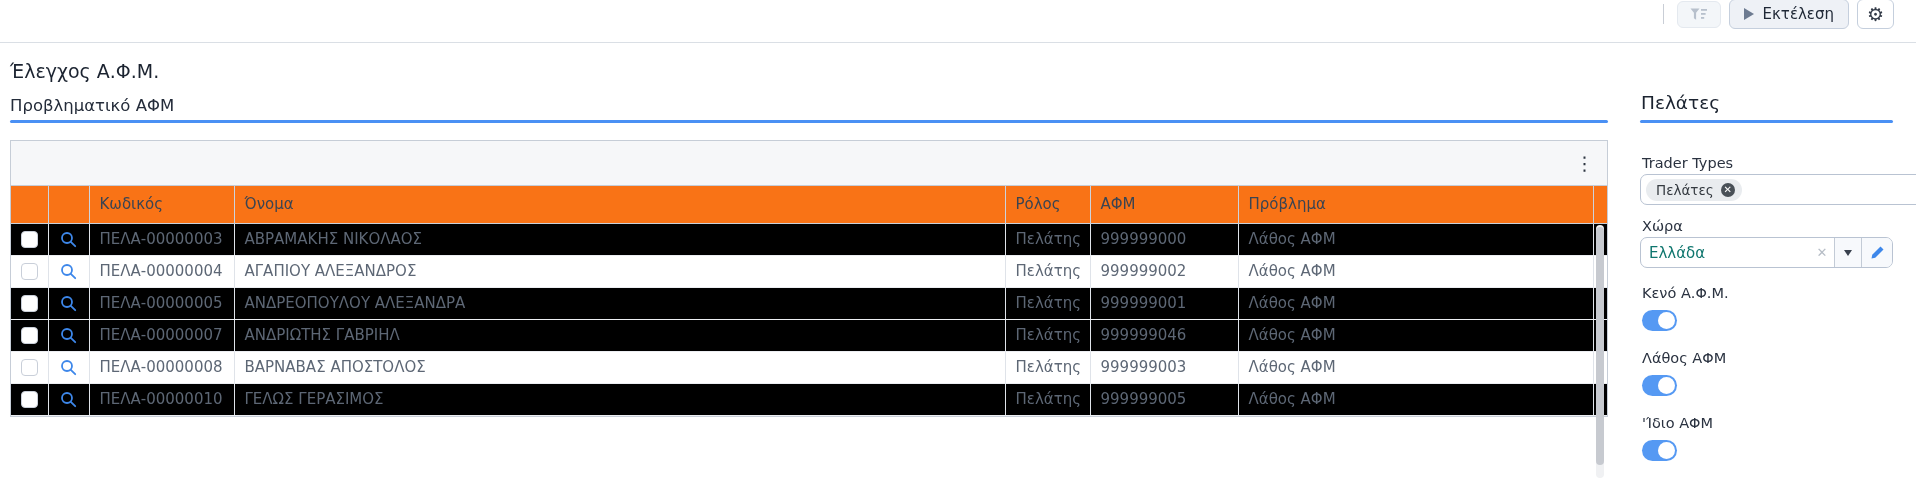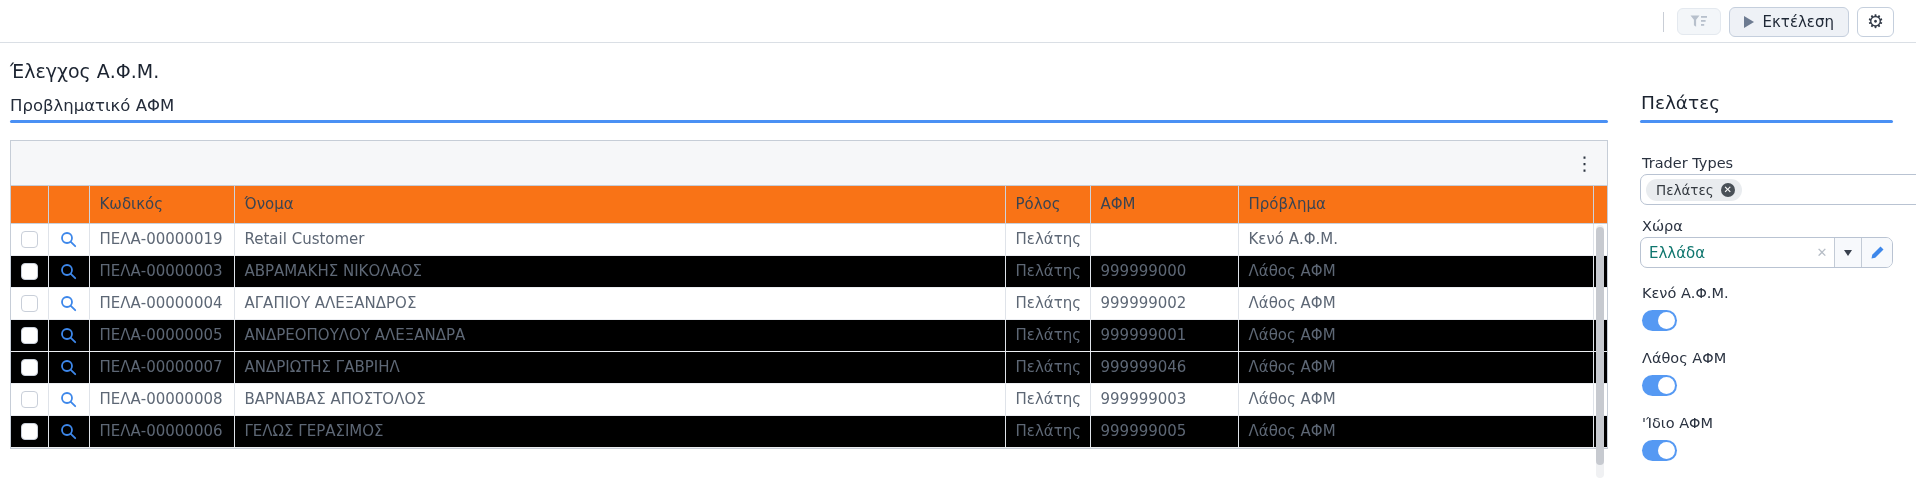--- a/index.html
+++ b/index.html
@@ -3,21 +3,21 @@
 <meta charset="utf-8">
 <style>
   * { margin:0; padding:0; box-sizing:border-box; }
   html,body { width:1916px; height:480px; overflow:hidden; background:#fff;
               font-family:"DejaVu Sans","Liberation Sans",sans-serif; }
   .stage { position:absolute; top:0; left:0; width:1916px; height:480px; }
 
   
   .topbar { position:absolute; top:0; left:0; width:1916px; height:43px;
             background:#fff; border-bottom:1px solid #dadfe5; }
-  .topbar-actions { position:absolute; right:22px; top:0; height:43px;
+  .topbar-actions { position:absolute; right:22px; top:0; height:28px;
                     display:flex; align-items:center; gap:8px; }
   .vdivider { width:1px; height:20px; background:#c9ced6; margin-right:5px; }
   .btn { display:flex; align-items:center; justify-content:center;
          border-radius:6px; cursor:pointer; font-family:inherit; }
   .btn-filter { width:44px; height:27px; background:#f3f6f9; border:1px solid #e4e9ef; }
   .btn-exec { height:30px; padding:0 14px; gap:9px; background:#eef1f6;
               border:1px solid #c5cfdd; color:#1f2836; font-size:15px; }
   .btn-gear { width:37px; height:30px; background:#fff; border:1px solid #c5cfdd;
               color:#333b48; font-size:19px; line-height:1; }
   .play { width:0; height:0; border-left:10px solid #6d7b91;
@@ -152,39 +152,20 @@
           <th class="c-view"></th>
           <th>Κωδικός</th>
           <th>Όνομα</th>
           <th>Ρόλος</th>
           <th>ΑΦΜ</th>
           <th>Πρόβλημα</th>
           <th></th>
         </tr>
       </thead>
       <tbody>
-          <tr>
-      <td class="c-sel">
-        <div class="checkbox"></div>
-      </td>
-      <td class="c-view">
-        <button class="magbtn">
-          <svg width="17" height="17" viewBox="0 0 17 17">
-            <circle cx="7" cy="7" r="5" fill="none" stroke="#3d87ea" stroke-width="1.8"></circle>
-            <line x1="10.8" y1="10.8" x2="15.2" y2="15.2" stroke="#3d87ea" stroke-width="1.8" stroke-linecap="round"></line>
-          </svg>
-        </button>
-      </td>
-      <td class="c-code">ΠΕΛΑ-00000019</td>
-      <td class="c-name">Retail Customer</td>
-      <td class="c-role">Πελάτης</td>
-      <td class="c-afm"></td>
-      <td class="c-problem">Κενό Α.Φ.Μ.</td>
-      <td class="c-sb"></td>
-    </tr>
           <tr class="alt">
       <td class="c-sel">
         <div class="checkbox"></div>
       </td>
       <td class="c-view">
         <button class="magbtn">
           <svg width="17" height="17" viewBox="0 0 17 17">
             <circle cx="7" cy="7" r="5" fill="none" stroke="#3d87ea" stroke-width="1.8"></circle>
             <line x1="10.8" y1="10.8" x2="15.2" y2="15.2" stroke="#3d87ea" stroke-width="1.8" stroke-linecap="round"></line>
           </svg>
@@ -278,21 +259,21 @@
         <div class="checkbox"></div>
       </td>
       <td class="c-view">
         <button class="magbtn">
           <svg width="17" height="17" viewBox="0 0 17 17">
             <circle cx="7" cy="7" r="5" fill="none" stroke="#3d87ea" stroke-width="1.8"></circle>
             <line x1="10.8" y1="10.8" x2="15.2" y2="15.2" stroke="#3d87ea" stroke-width="1.8" stroke-linecap="round"></line>
           </svg>
         </button>
       </td>
-      <td class="c-code">ΠΕΛΑ-00000006</td>
+      <td class="c-code">ΠΕΛΑ-00000010</td>
       <td class="c-name">ΓΕΛΩΣ ΓΕΡΑΣΙΜΟΣ</td>
       <td class="c-role">Πελάτης</td>
       <td class="c-afm">999999005</td>
       <td class="c-problem">Λάθος ΑΦΜ</td>
       <td class="c-sb"></td>
     </tr>
         </tbody>
     </table>
     <div class="vscroll">
       <div class="vthumb"></div>

